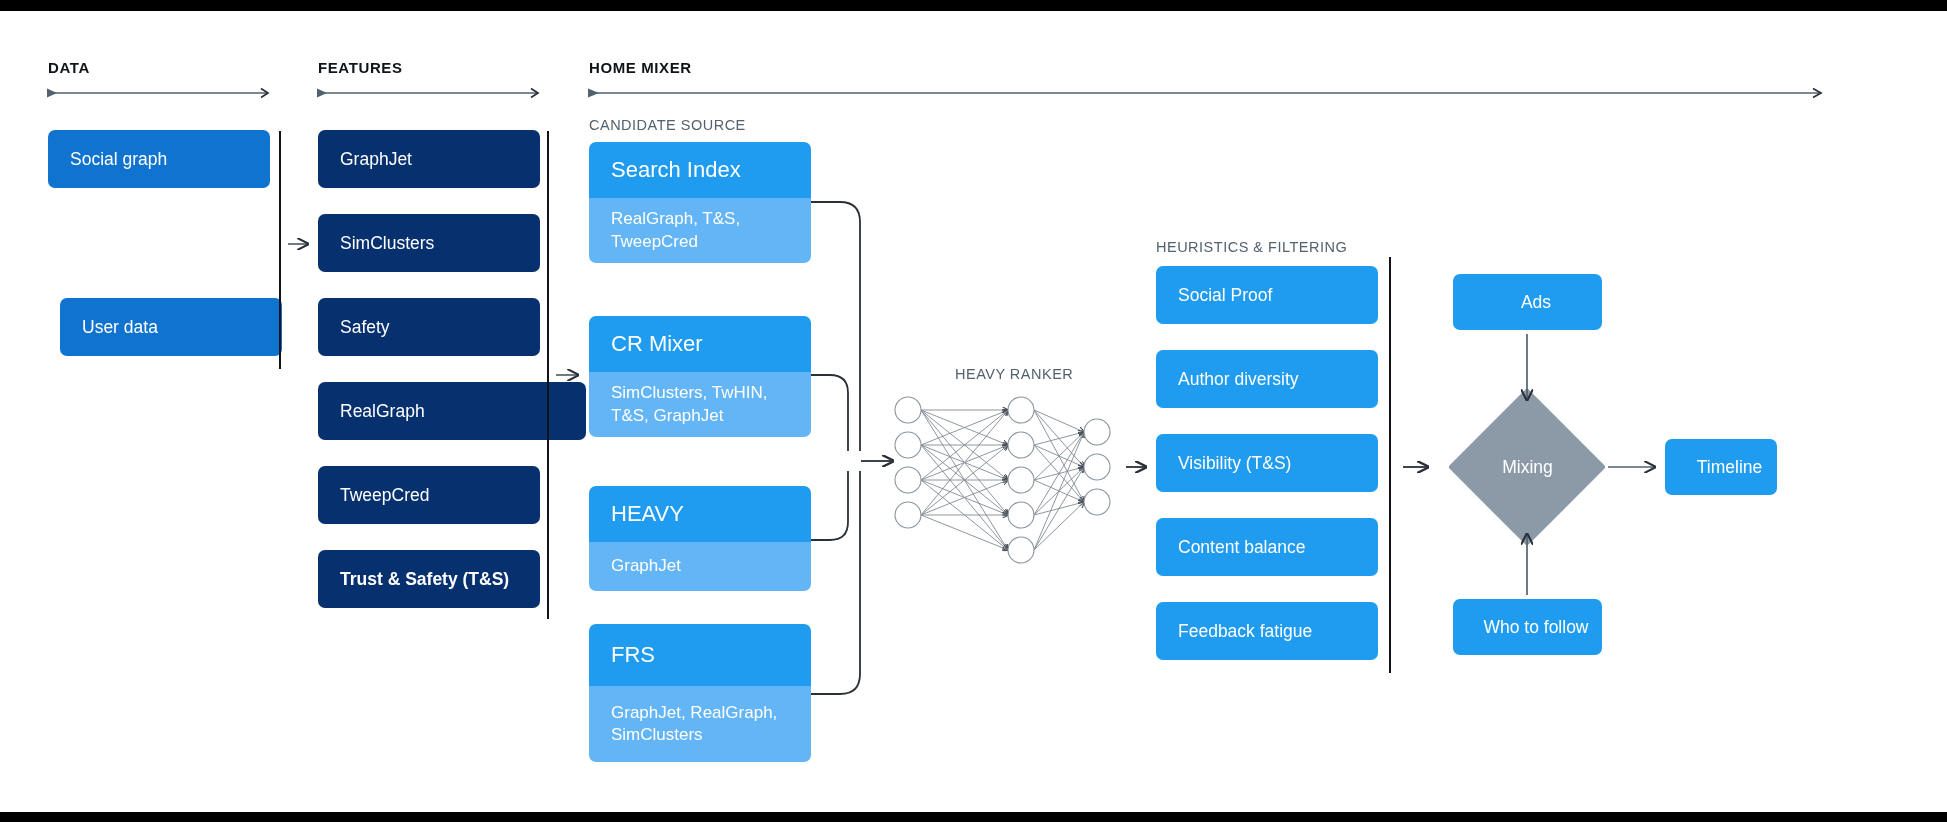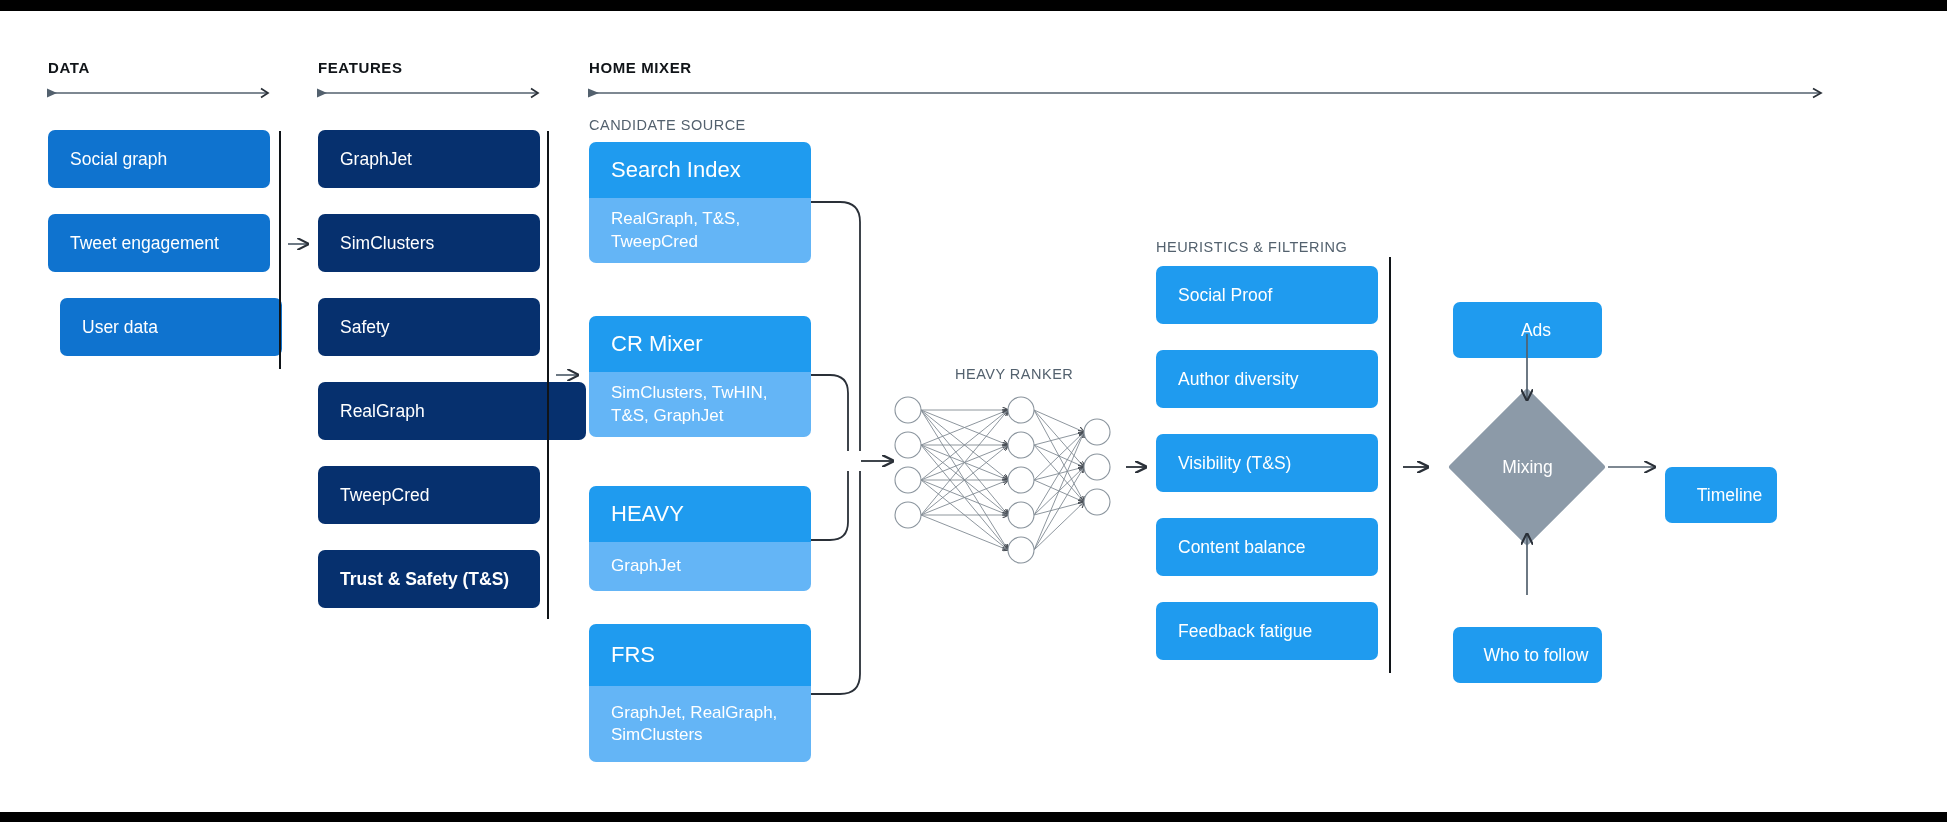--- a/index.html
+++ b/index.html
@@ -59,21 +59,21 @@
     display: flex;
     align-items: center;
     box-sizing: border-box;
     padding-left: 22px;
     color: #ffffff;
     font-size: 17.5px;
     line-height: 1.28;
     white-space: pre-line;
   }
   .card.bold { font-weight: bold; }
-  .card.center { justify-content: center; padding-left: 17px; margin-top: 28px; }
+  .card.center { justify-content: center; padding-left: 17px; }
 
   .c-data   { background: #0f73cf; }
   .c-feat   { background: #06306e; }
   .c-heur   { background: #1f9bef; }
   .c-out    { background: #1f9bef; }
 
   
   .cs-group {
     position: absolute;
     border-radius: 7px;
@@ -178,21 +178,20 @@
     </svg>
   </div>
 
   <div class="sub-head" style="left:589px; top:106px;">CANDIDATE SOURCE</div>
 
   <div class="sub-head" style="left:1156px; top:228px;">HEURISTICS &amp; FILTERING</div>
 
   <div class="nn-label" style="left:955px; top:355px;">HEAVY RANKER</div>
 
   <div class="card c-data" style="left:48px; top:119px; width:222px; height:58px;">Social graph</div>
-  <div class="card c-data" style="left:48px; top:203px; width:222px; height:58px;">Tweet engagement</div>
   <div class="card c-data" style="left:48px; top:287px; width:222px; height:58px;margin-left:12px;">User data</div>
 
   <div class="divider" style="left:279px; top:120px; height:238px;"></div>
 
   <div class="card c-feat" style="left:318px; top:119px; width:222px; height:58px;">GraphJet</div>
   <div class="card c-feat" style="left:318px; top:203px; width:222px; height:58px;">SimClusters</div>
   <div class="card c-feat" style="left:318px; top:287px; width:222px; height:58px;">Safety</div>
   <div class="card c-feat" style="left:318px; top:371px; width:268px; height:58px;">RealGraph</div>
   <div class="card c-feat" style="left:318px; top:455px; width:222px; height:58px;">TweepCred</div>
   <div class="card c-feat bold" style="left:318px; top:539px; width:222px; height:58px;">Trust &amp; Safety (T&amp;S)</div>

